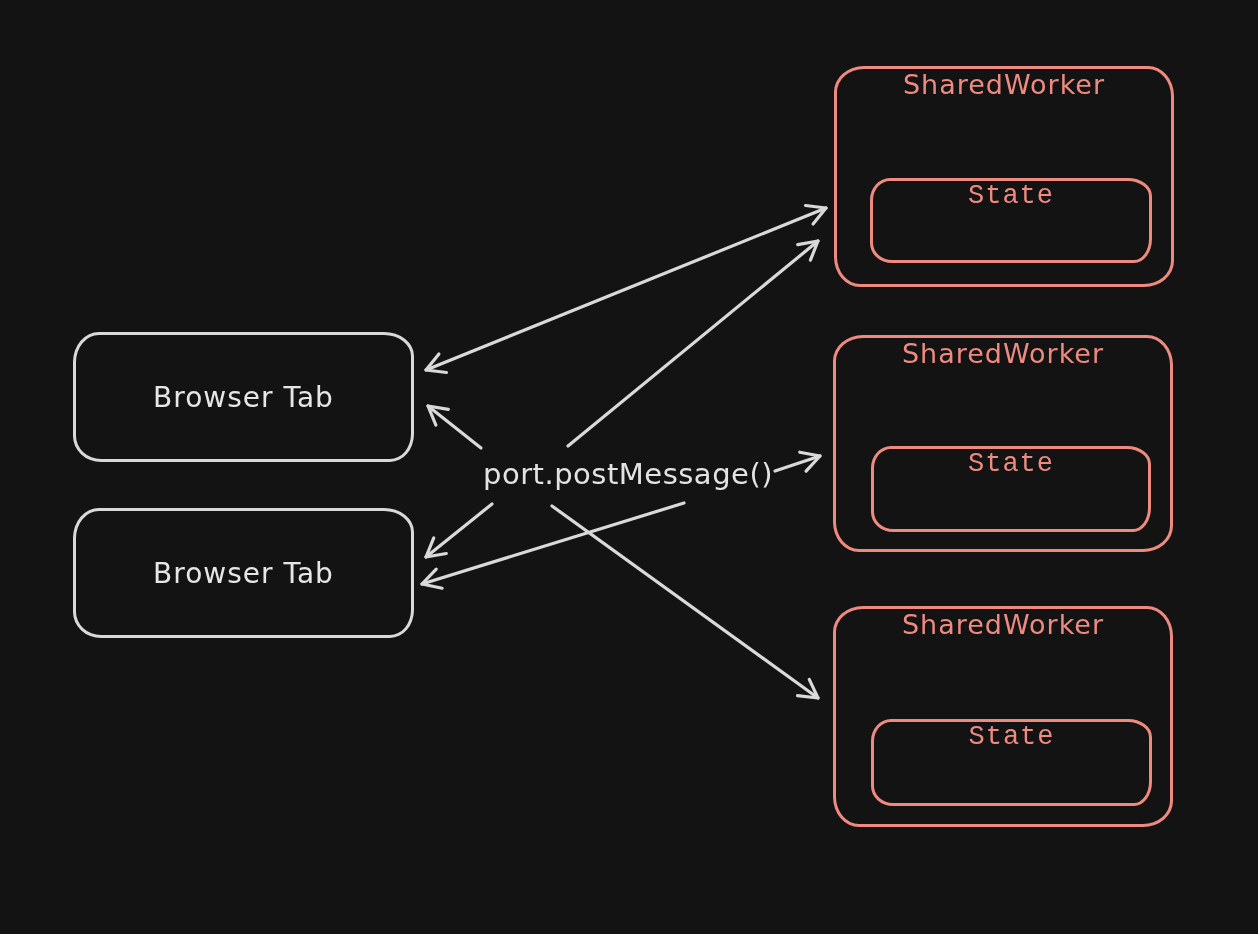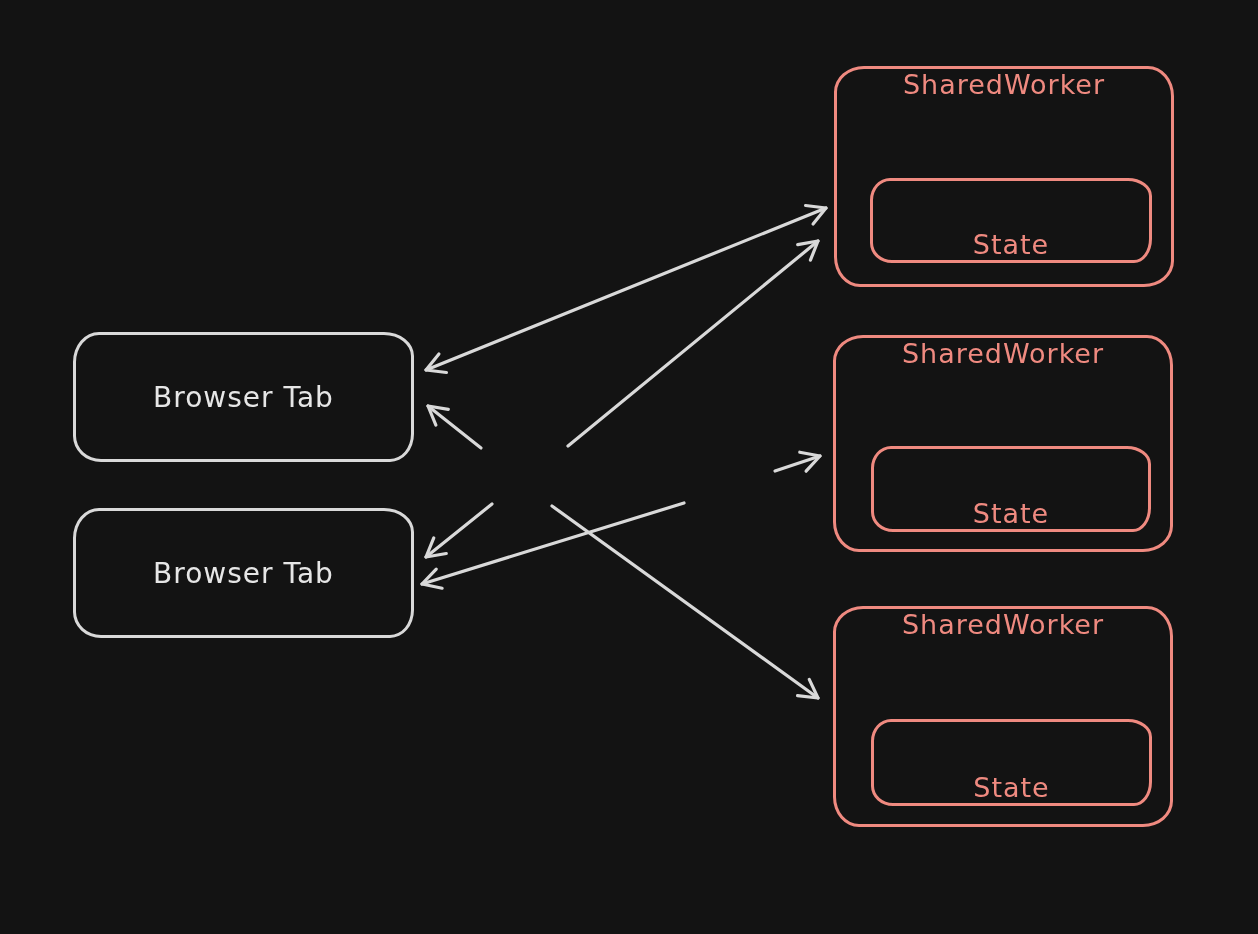--- a/index.html
+++ b/index.html
@@ -46,25 +46,26 @@
   .worker-title {
     text-align: center;
     font-size: 27px;
     letter-spacing: 1px;
   }
   .state-box {
     position: absolute;
     border: 3.5px solid #ef8a80;
     border-radius: 20px 24px 18px 22px / 22px 18px 24px 20px;
     display: flex;
-    align-items: flex-end;
+    align-items: flex-start;
     justify-content: center;
     font-size: 27px;
     letter-spacing: 1px;
     color: #ef8a80;
+    font-family: Liberation Mono, monospace;
   }
   .center-label {
     position: absolute;
     left: 628px;
     top: 474px;
     transform: translate(-50%, -50%);
     color: #e3e3e3;
     font-size: 29px;
     letter-spacing: 0.5px;
     white-space: nowrap;
@@ -112,14 +113,15 @@
     </div>
   </div>
 
   <div class="shape worker-box" style="left:833px; top:606px;">
     <div class="worker-title">SharedWorker</div>
     <div class="state-box" style="left:35px; top:110px; width:275px; height:81px;">
       <span>State</span>
     </div>
   </div>
 
+  <div class="center-label">port.postMessage()</div>
 
 </div>
 
 </body></html>

